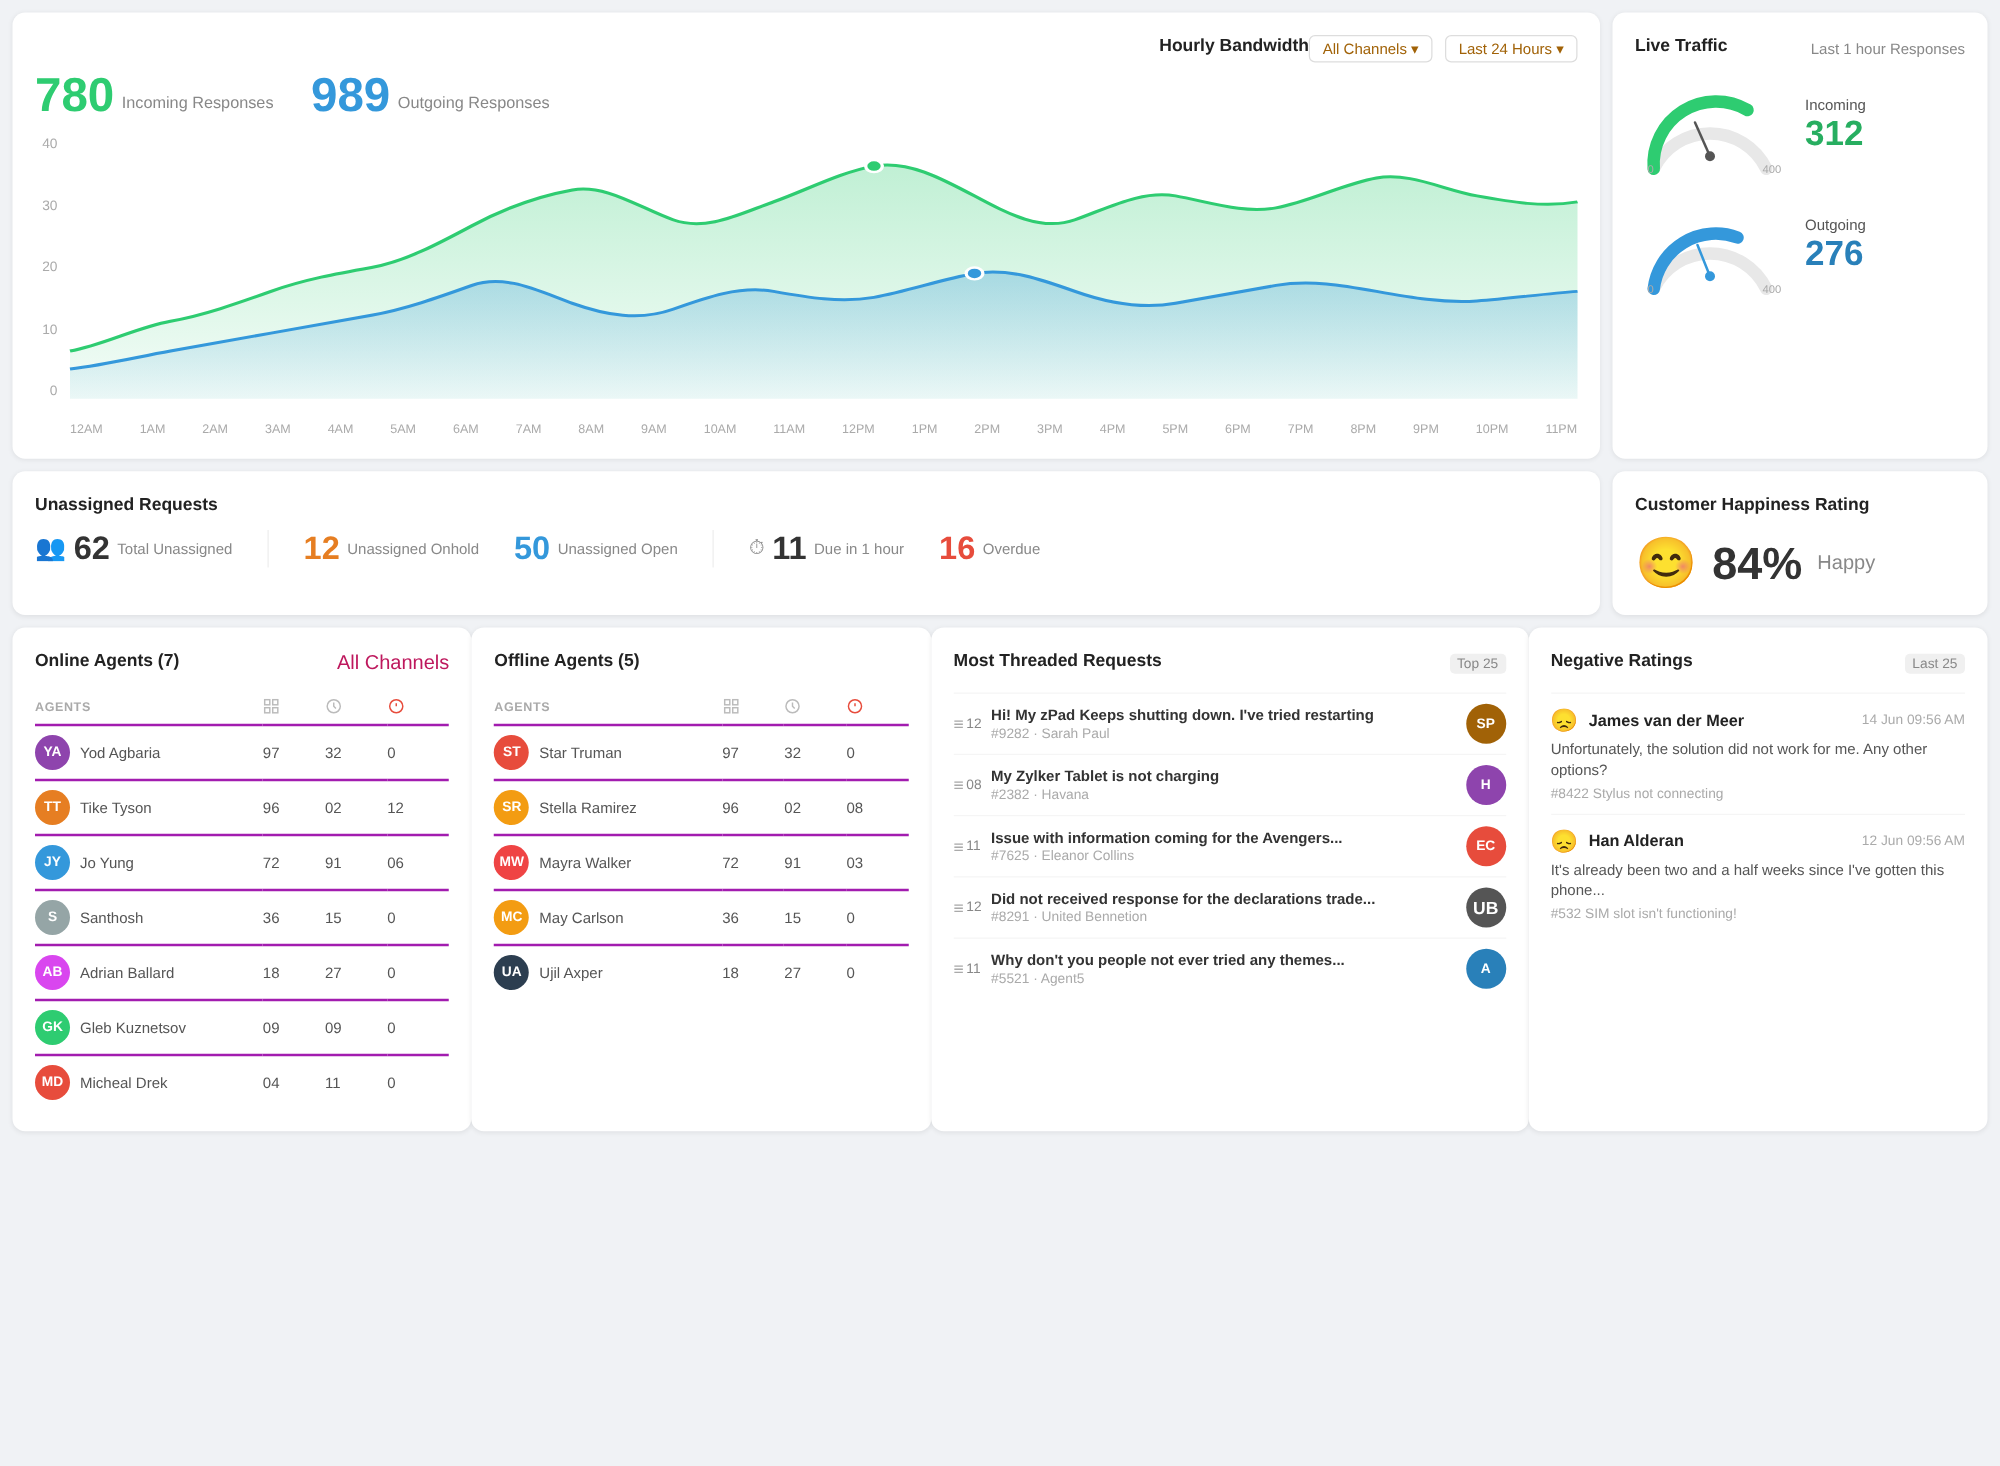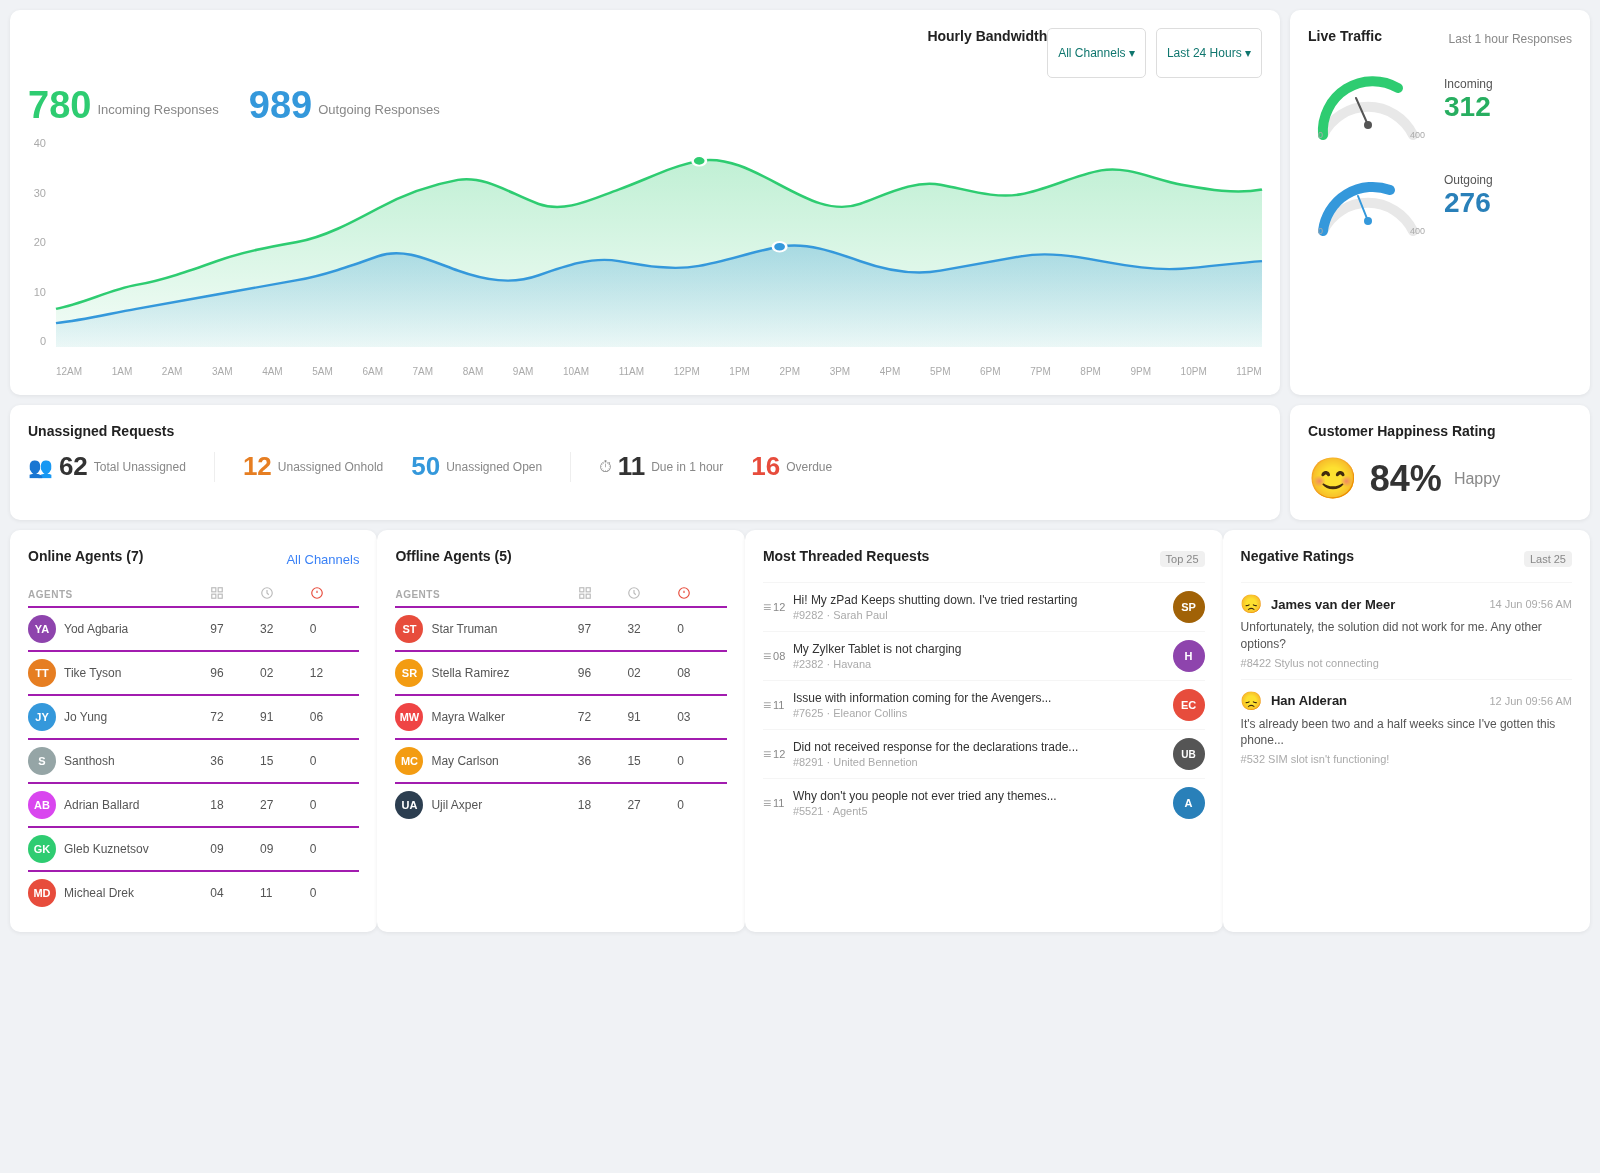--- a/index.html
+++ b/index.html
@@ -15,21 +15,21 @@
 
     
     .bottom-row { grid-column: 1 / 3; grid-row: 3; display: grid; grid-template-columns: 1fr 1fr 1.3fr 1fr; }
 
     .section-title { font-size: 14px; font-weight: 600; color: #222; margin-bottom: 6px; }
     .section-subtitle { font-size: 12px; color: #888; }
 
     
     .bw-header { display: flex; justify-content: flex-end; align-items: flex-start; margin-bottom: 6px; }
     .bw-controls { display: flex; gap: 10px; }
-    .bw-control-btn { font-size: 12px; color: #0f766e; background: none; border: 1px solid #ddd; border-radius: 5px; padding: 17px 10px; cursor: pointer; display: flex; align-items: center; gap: 4px; }
+    .bw-control-btn { font-size: 12px; color: #a16207; background: none; border: 1px solid #ddd; border-radius: 5px; padding: 3px 10px; cursor: pointer; display: flex; align-items: center; gap: 4px; }
     .bw-stats { display: flex; gap: 30px; margin-bottom: 10px; }
     .bw-stat { display: flex; align-items: center; gap: 6px; }
     .bw-stat-num { font-size: 38px; font-weight: 700; }
     .bw-stat-num.green { color: #2ecc71; }
     .bw-stat-num.blue { color: #3498db; }
     .bw-stat-label { font-size: 13px; color: #888; margin-top: 8px; }
     .chart-container { position: relative; height: 240px; width: 100%; }
     .chart-y-labels { position: absolute; left: 0; top: 0; bottom: 30px; display: flex; flex-direction: column; justify-content: space-between; padding-right: 6px; color: #aaa; font-size: 11px; text-align: right; width: 24px; }
     .chart-area { position: absolute; left: 28px; right: 0; top: 0; bottom: 30px; }
     .chart-x-labels { position: absolute; left: 28px; right: 0; bottom: 0; display: flex; justify-content: space-between; color: #aaa; font-size: 10px; }
@@ -55,34 +55,34 @@
     .ua-divider { width: 1px; height: 30px; background: #eee; }
 
     
     .happiness-content { display: flex; align-items: center; gap: 12px; margin-top: 16px; }
     .happiness-emoji { font-size: 40px; }
     .happiness-num { font-size: 36px; font-weight: 700; color: #333; }
     .happiness-label { font-size: 16px; color: #888; }
 
     
     .agents-header { display: flex; justify-content: space-between; align-items: center; margin-bottom: 12px; }
-    .agents-filter { font-size: 13px; color: #3b82f6; }
+    .agents-filter { font-size: 16px; color: #be185d; }
     .agents-table { width: 100%; border-collapse: collapse; }
     .agents-table th { font-size: 10px; color: #aaa; text-align: left; padding: 4px 0; letter-spacing: 0.5px; }
     .agents-table td { padding: 7px 0; border-top: 2px solid #a21caf; font-size: 12px; color: #555; }
     .agent-name-cell { display: flex; align-items: center; gap: 8px; }
     .avatar { width: 28px; height: 28px; border-radius: 50%; display: flex; align-items: center; justify-content: center; font-size: 11px; font-weight: 600; color: #fff; flex-shrink: 0; }
 
     
     .threaded-header { display: flex; justify-content: space-between; align-items: center; margin-bottom: 12px; }
     .top-badge { font-size: 11px; color: #888; background: #f0f0f0; border-radius: 4px; padding: 2px 6px; }
     .threaded-item { display: flex; align-items: center; gap: 10px; padding: 8px 0; border-top: 1px solid #f5f5f5; }
     .threaded-num { font-size: 11px; color: #888; width: 20px; flex-shrink: 0; display: flex; align-items: center; gap: 2px; }
     .threaded-text { flex: 1; }
-    .threaded-subject { font-size: 12px; color: #333; font-weight: 400; margin-bottom: 2px; }
+    .threaded-subject { font-size: 12px; color: #333; font-weight: 700; margin-bottom: 2px; }
     .threaded-meta { font-size: 11px; color: #aaa; }
 
     
     .neg-header { display: flex; justify-content: space-between; align-items: center; margin-bottom: 12px; }
     .neg-item { padding: 10px 0; border-top: 1px solid #f5f5f5; }
     .neg-user-row { display: flex; align-items: center; gap: 8px; margin-bottom: 4px; }
     .neg-icon { font-size: 18px; color: #e74c3c; }
     .neg-name { font-size: 13px; font-weight: 600; color: #222; }
     .neg-date { font-size: 11px; color: #aaa; margin-left: auto; }
     .neg-message { font-size: 12px; color: #555; margin-bottom: 4px; line-height: 1.4; }
@@ -509,21 +509,21 @@
     </div>
           <div class="threaded-item">
       <div class="threaded-num">
         <span style="color:#aaa; font-size:14px;">≡</span>
         <span>12</span>
       </div>
       <div class="threaded-text">
         <div class="threaded-subject">Did not received response for the declarations trade...</div>
         <div class="threaded-meta">#8291 · United Bennetion</div>
       </div>
-      <div class="avatar" style="width:32px;height:32px;background:#555;font-size:10px;">UB</div>
+      <div class="avatar" style="width:32px;height:32px;background:#555;font-size:14px;">UB</div>
     </div>
           <div class="threaded-item">
       <div class="threaded-num">
         <span style="color:#aaa; font-size:14px;">≡</span>
         <span>11</span>
       </div>
       <div class="threaded-text">
         <div class="threaded-subject">Why don't you people not ever tried any themes...</div>
         <div class="threaded-meta">#5521 · Agent5</div>
       </div>

